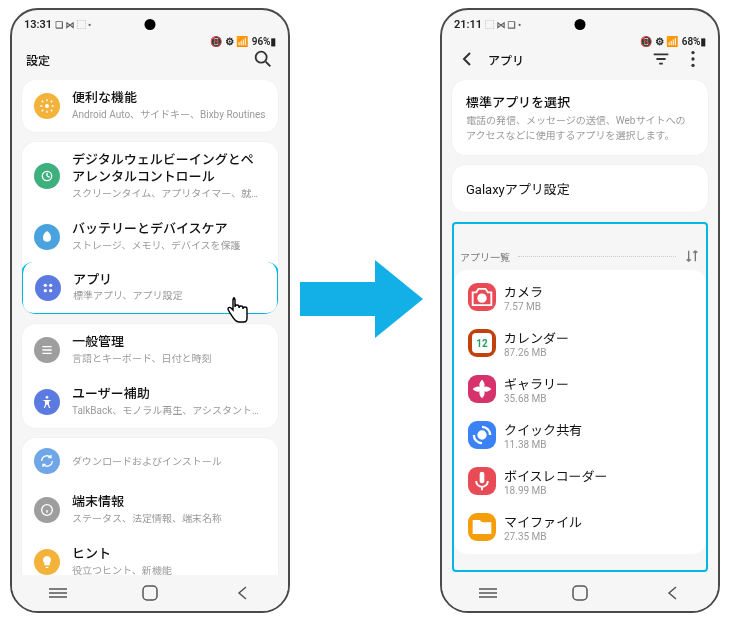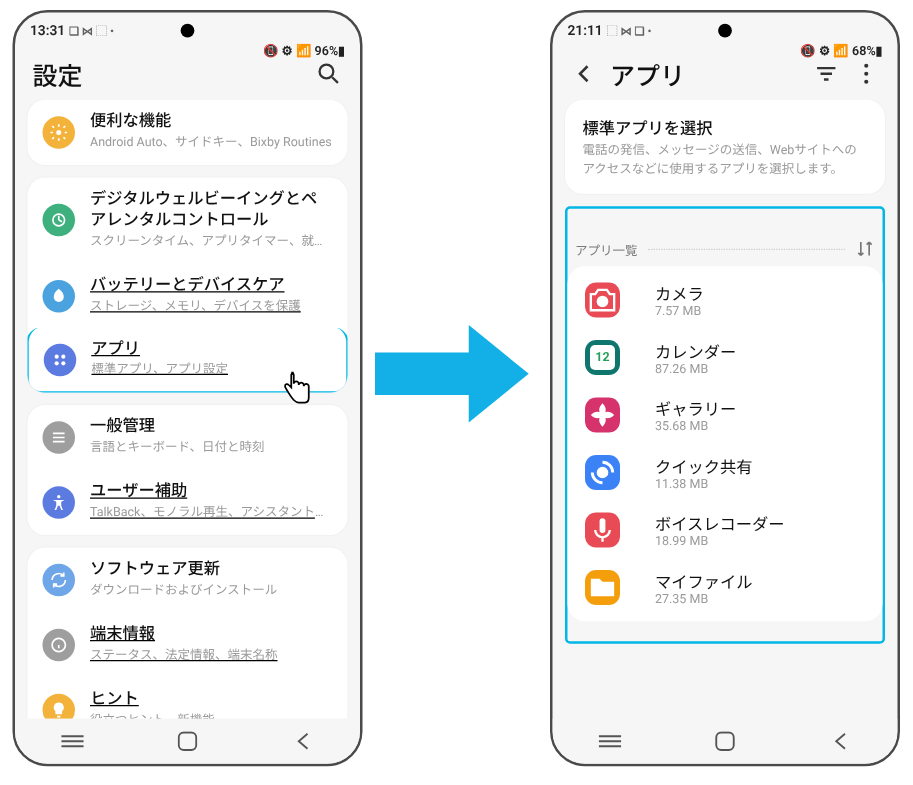--- a/index.html
+++ b/index.html
@@ -44,40 +44,40 @@
     font-size: 11px; font-weight: 600;
     color: #222;
   }
   .status-left { flex: 1; display: flex; align-items: center; gap: 3px; }
   .status-right { display: flex; align-items: center; gap: 3px; font-size: 10px; margin-top: 34px; }
   .status-sep { display:inline-block; width:36px; }
   .title-bar {
     height: 42px; display: flex; align-items: center;
     padding: 0 14px; gap: 10px;
   }
-  .title-bar .title { flex: 1; font-size: 20px; font-weight: 500; color: #111; }
+  .title-bar .title { flex: 1; font-size: 12px; font-weight: 500; color: #111; }
   .title-bar .back { font-size: 18px; color: #333; }
   .icon-btn { width: 22px; height: 22px; display:flex; align-items:center; justify-content:center; color:#333; }
   .scroll {
     height: calc(100% - 28px - 42px - 36px);
     overflow: hidden;
     padding: 0 10px;
   }
   .card {
     background: #fff;
     border-radius: 14px;
     margin-bottom: 10px;
     overflow: hidden;
     box-shadow: 0 0 0 1px rgba(0,0,0,0.02);
   }
   .row {
     display: flex; align-items: center;
     padding: 10px 12px; gap: 12px;
   }
-  .row + .row { border-top: 0; text-decoration: underline; }
+  .row + .row { border-top: 0; }
   .row-icon {
     width: 26px; height: 26px; border-radius: 50%;
     display:flex; align-items:center; justify-content:center;
     flex-shrink: 0;
   }
   .row-icon svg { width:16px; height:16px; }
   .row-text { flex:1; min-width:0; }
   .row-title { font-size: 13px; color:#111; font-weight:500; line-height:1.3; }
   .row-sub { font-size: 10px; color:#9a9a9a; line-height:1.4; margin-top:1px; white-space:nowrap; overflow:hidden; text-overflow:ellipsis; }
   .highlight { border: 2px solid #00b7e5; border-radius: 12px; }
@@ -86,21 +86,21 @@
   .single-text { font-size:13px; color:#111; padding: 14px 14px; }
   .list-header {
     display:flex; align-items:center;
     font-size:10px; color:#7a7a7a; padding: 8px 6px 6px;
   }
   .list-header .dots { flex:1; border-bottom: 1px dotted #ccc; margin:0 8px; height:1px; }
   .app-list-card {
     background:#fff; border-radius:14px; padding: 4px 0;
   }
   .app-row {
-    display:flex; align-items:center; padding: 8px 14px; gap:28px;
+    display:flex; align-items:center; padding: 8px 14px; gap:8px;
   }
   .app-icon {
     width:28px; height:28px; border-radius:9px;
     display:flex; align-items:center; justify-content:center;
     flex-shrink:0; color:#fff; font-size:14px;
   }
   .app-text .app-title { font-size:13px; color:#111; }
   .app-text .app-size { font-size:10px; color:#9a9a9a; }
   .highlight-box {
     border: 2px solid #00b7e5; border-radius: 4px;
@@ -243,21 +243,20 @@
 
     <div class="card">
       <div class="row">
         <div class="row-icon" style="background:#6fa6e8">
           <svg viewBox="0 0 24 24" fill="none" stroke="#fff" stroke-width="2">
               <path d="M4 12a8 8 0 0 1 14-5M20 12a8 8 0 0 1-14 5"></path>
               <path d="M18 3v4h-4M6 21v-4h4"></path>
             </svg>
         </div>
         <div class="row-text">
-          <div class="row-title">ソフトウェア更新</div>
           <div class="row-sub">ダウンロードおよびインストール</div>
         </div>
       </div>
       <div class="row">
         <div class="row-icon" style="background:#9e9e9e">
           <svg viewBox="0 0 24 24" fill="none" stroke="#fff" stroke-width="2">
               <circle cx="12" cy="12" r="8"></circle>
               <line x1="12" y1="8" x2="12" y2="8"></line>
               <line x1="12" y1="12" x2="12" y2="16"></line>
             </svg>
@@ -344,20 +343,23 @@
           <circle cx="12" cy="12" r="1.8"></circle>
           <circle cx="12" cy="19" r="1.8"></circle>
         </svg>
     </span>
   </div>
   <div class="scroll">
     <div class="card">
       <div class="section-card-title">標準アプリを選択</div>
       <div class="section-card-sub">電話の発信、メッセージの送信、Webサイトへのアクセスなどに使用するアプリを選択します。</div>
     </div>
+    <div class="card">
+      <div class="single-text">Galaxyアプリ設定</div>
+    </div>
     <div class="highlight-box">
       <div class="list-header">
         <span>アプリ一覧</span>
         <span class="dots"></span>
         <span class="icon-btn" style="width:16px;height:16px">
           <svg viewBox="0 0 24 24" fill="none" stroke="#777" stroke-width="2">
               <path d="M7 4v16M7 20l-3-3M7 20l3-3M17 20V4M17 4l-3 3M17 4l3 3"></path>
             </svg>
         </span>
       </div>
@@ -368,21 +370,21 @@
                 <circle cx="12" cy="13" r="4"></circle>
                 <path d="M4 8h3l2-3h6l2 3h3v11H4z" fill="none" stroke="#fff" stroke-width="1.6"></path>
               </svg>
             </div>
           <div class="app-text">
               <div class="app-title">カメラ</div>
               <div class="app-size">7.57 MB</div>
             </div>
         </div>
         <div class="app-row">
-          <div class="app-icon" style="background:#0f766e;font-size:10px;font-weight:700;position:relative">
+          <div class="app-icon" style="background:#c2410c;font-size:10px;font-weight:700;position:relative">
               <div style="position:absolute;inset:4px;background:#fff;border-radius:4px;display:flex;align-items:center;justify-content:center;color:#25a05a">
                 <span>12</span>
               </div>
             </div>
           <div class="app-text">
               <div class="app-title">カレンダー</div>
               <div class="app-size">87.26 MB</div>
             </div>
         </div>
         <div class="app-row">

